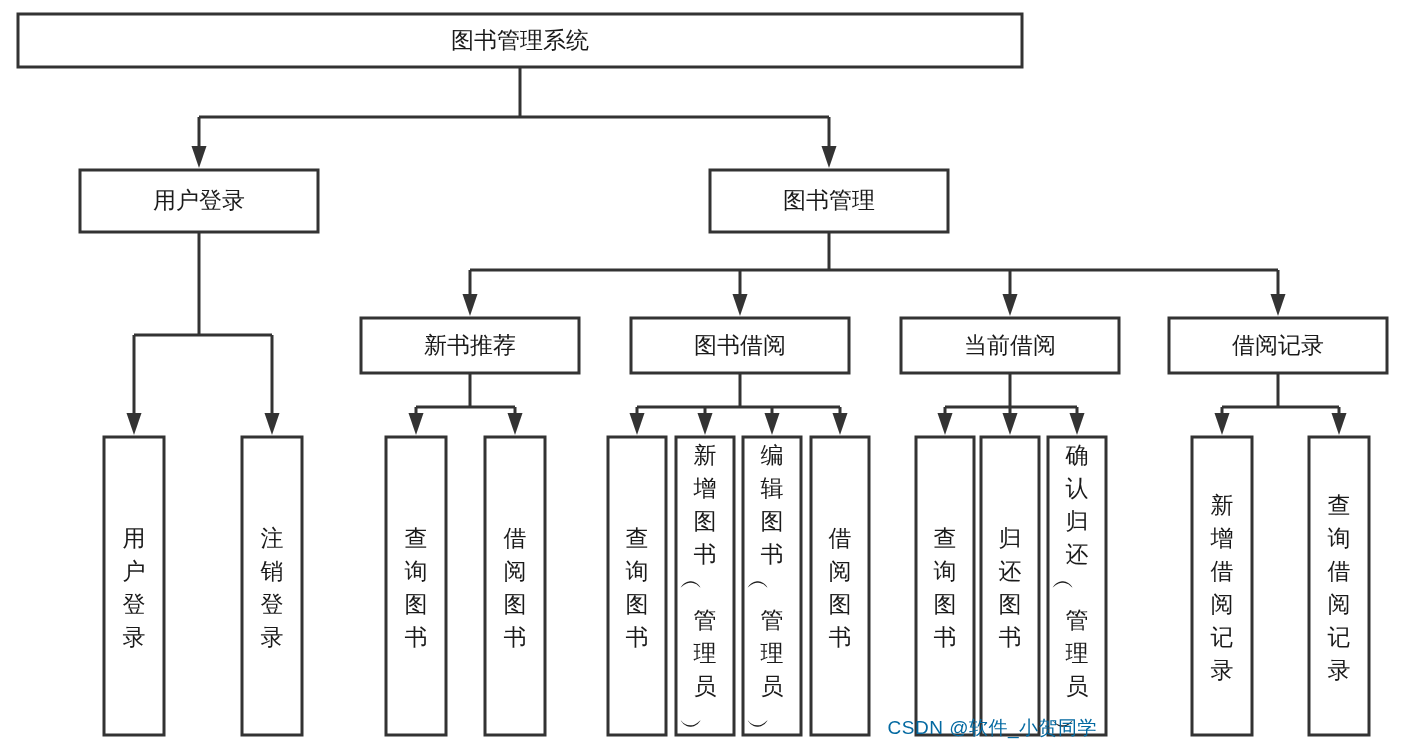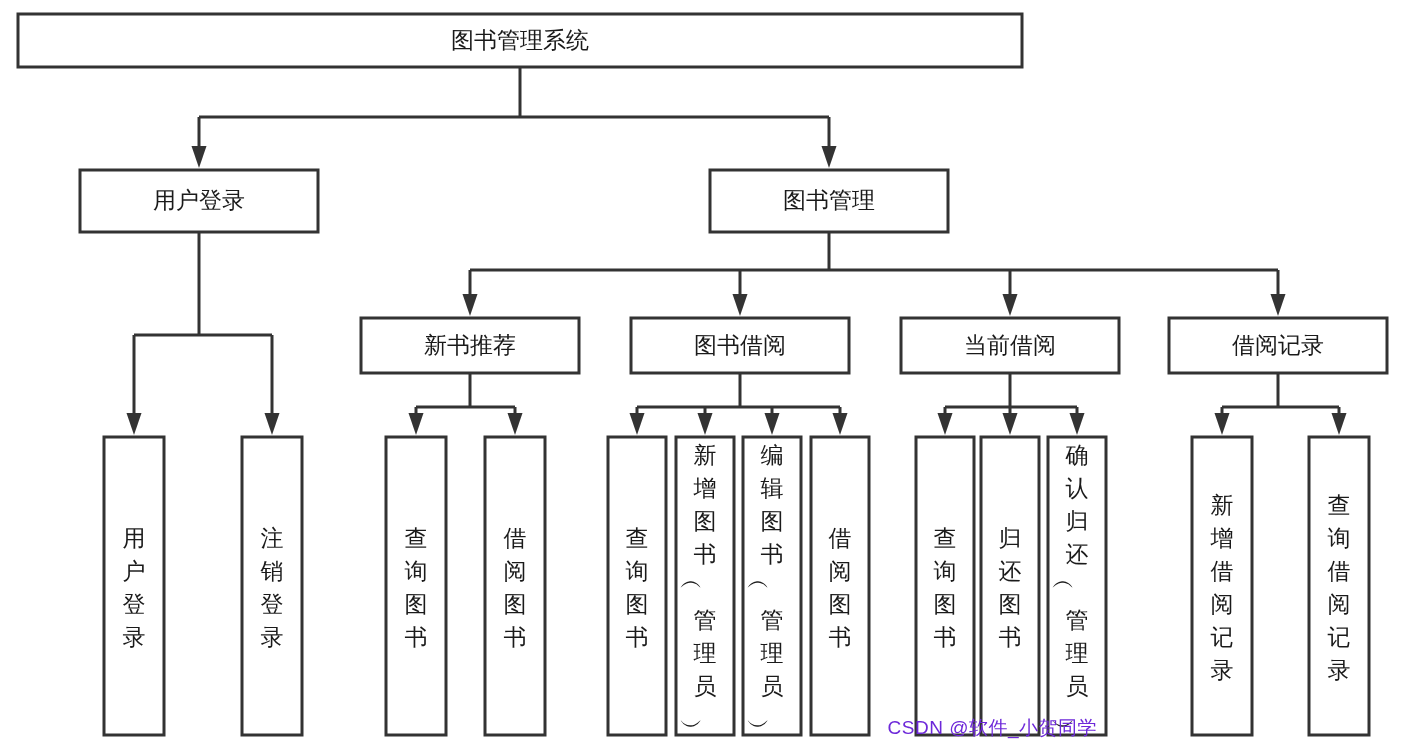--- a/index.html
+++ b/index.html
@@ -53,21 +53,21 @@
     font-size: 23px;
     fill: #1a1a1a;
     text-anchor: middle;
   }
   .watermark {
     position: absolute;
     right: 14px;
     bottom: 6px;
     font-family: "Liberation Sans", "DejaVu Sans", sans-serif;
     font-size: 19px;
-    color: #6d28d9;
+    color: #0369a1;
     white-space: nowrap;
     letter-spacing: 0.5px;
     user-select: none;
   }
 </style>
 </head>
 <body>
 
 <div id="diagram-root">
   <svg class="flow" viewBox="0 0 1405 747" xmlns="http://www.w3.org/2000/svg">

